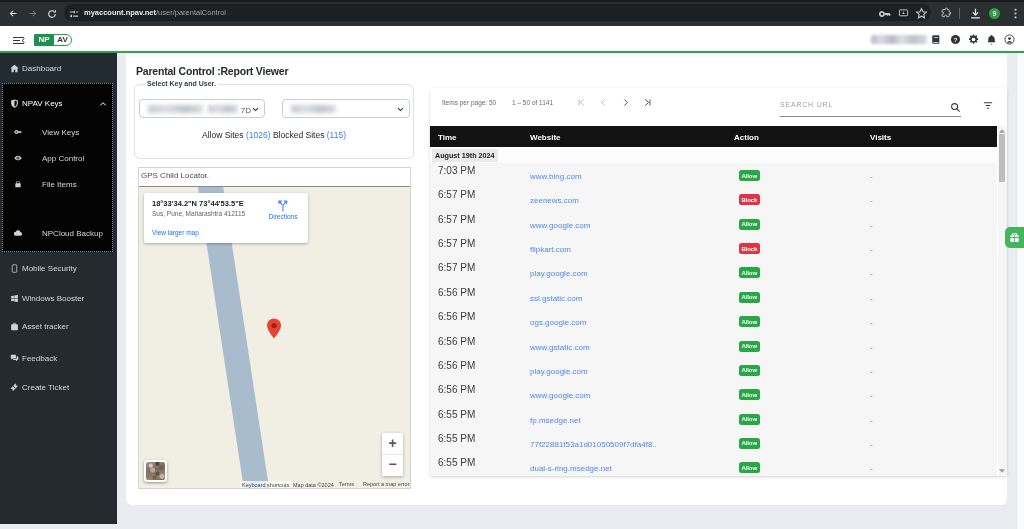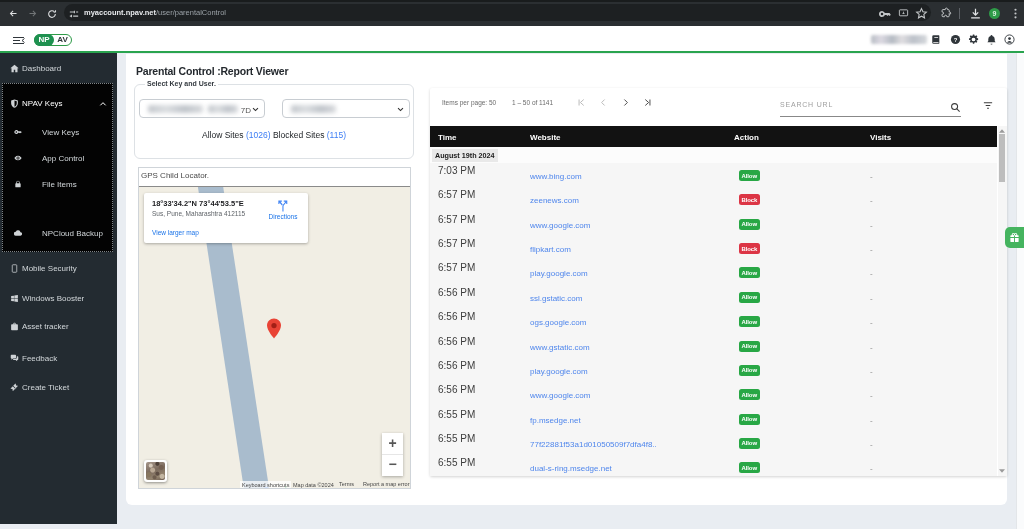--- a/index.html
+++ b/index.html
@@ -161,21 +161,21 @@
 <div class="abs" id="appheader">
 
   <div class="hd" style="left:13px;top:10.5px;width:11px;height:1.4px;background:#30363b"></div>
   <div class="hd" style="left:13px;top:13.5px;width:6.5px;height:1.4px;background:#30363b"></div>
   <div class="hd" style="left:13px;top:16.5px;width:11px;height:1.4px;background:#30363b"></div>
   <svg style="left:20.5px;top:12px" width="4" height="5" viewBox="0 0 8 10" fill="none" stroke="#30363b" stroke-width="2">
       <path d="M7 1 2 5l5 4"></path>
     </svg>
 
   <div class="hd" style="left:34px;top:8px;width:38px;height:12px;border:1.5px solid #2e9b48;border-radius:7px;background:#fff;"></div>
-  <div class="hd" style="left:34px;top:8px;width:20px;height:12px;border-radius:6px;background:#1e9150;color:#fff;font-size:8px;font-weight:bold;text-align:center;line-height:12px;">NP</div>
+  <div class="hd" style="left:34px;top:8px;width:20px;height:12px;border-radius:1px;background:#1e9150;color:#fff;font-size:8px;font-weight:bold;text-align:center;line-height:12px;">NP</div>
   <div class="hd" style="left:54px;top:8px;width:17px;height:12px;color:#30363b;font-size:8px;font-weight:bold;text-align:center;line-height:12px;">AV</div>
   <div class="blurname"></div>
 
   <svg style="left:931px;top:8px" width="10" height="11" viewBox="0 0 24 24" fill="#30363b">
       <path d="M6 2h13a1 1 0 0 1 1 1v18a1 1 0 0 1-1 1H6a3 3 0 0 1-3-3V5a3 3 0 0 1 3-3zm0 16a1 1 0 0 0-1 1 1 1 0 0 0 1 1h12v-2zm2-12v2h9V6z"></path>
     </svg>
 
   <svg style="left:950px;top:8px" width="11" height="11" viewBox="0 0 24 24" fill="#30363b">
       <circle cx="12" cy="12" r="10"></circle>
       <text x="12" y="17" font-size="13" fill="#fff" text-anchor="middle" font-family="Liberation Sans" font-weight="bold">?</text>

